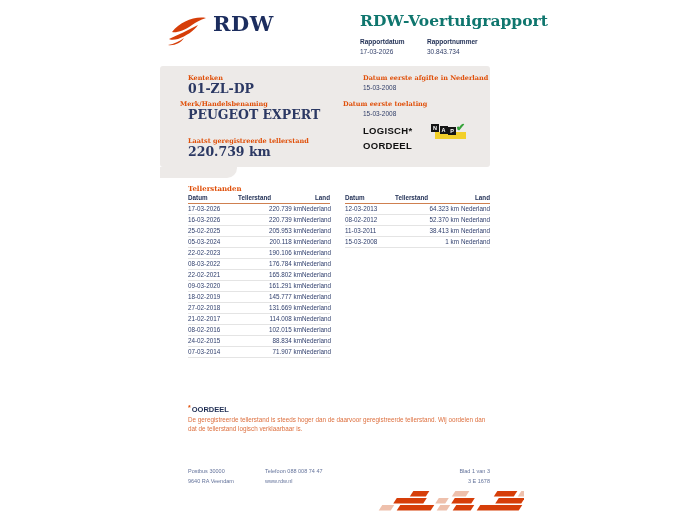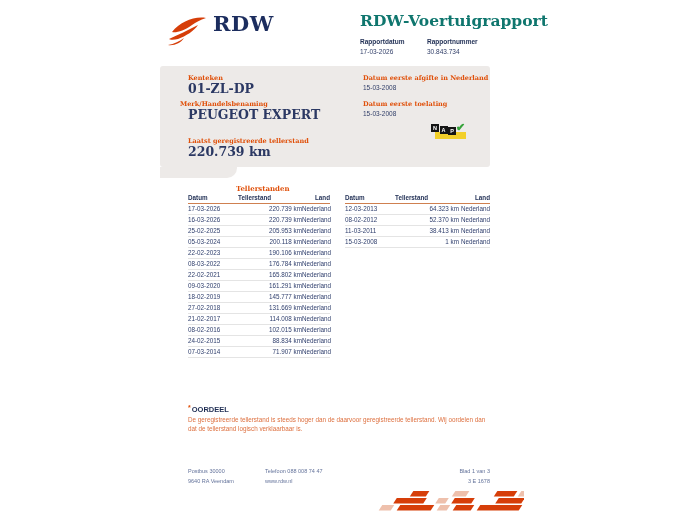--- a/index.html
+++ b/index.html
@@ -72,33 +72,37 @@
 
   <div class="abs f-label" style="left:180px;top:100px;">Merk/Handelsbenaming</div>
   <div class="abs f-value-lg" style="left:188px;top:107px;">PEUGEOT EXPERT</div>
 
   <div class="abs f-label" style="left:188px;top:137px;">Laatst geregistreerde tellerstand</div>
   <div class="abs f-value-lg" style="left:188px;top:144px;">220.739 km</div>
 
   <div class="abs f-label" style="left:363px;top:74px;">Datum eerste afgifte in Nederland</div>
   <div class="abs f-value-sm" style="left:363px;top:84px;">15-03-2008</div>
 
-  <div class="abs f-label" style="left:363px;top:100px;">Datum eerste toelating</div>
+  <div class="abs f-label" style="left:343px;top:100px;">Datum eerste toelating</div>
   <div class="abs f-value-sm" style="left:363px;top:110px;">15-03-2008</div>
 
+  <div class="abs verdict" style="left:363px;top:123px;">
+    <div>LOGISCH*</div>
+    <div>OORDEEL</div>
+  </div>
 
   <div class="abs nap" style="left:431px;top:124px;">
     <div class="nap-bar"></div>
     <div class="nap-sq" style="left:0;top:0;">N</div>
     <div class="nap-sq" style="left:8.5px;top:1.5px;">A</div>
     <div class="nap-sq" style="left:17px;top:3px;">P</div>
     <div class="nap-check">✔</div>
   </div>
 
-  <div class="abs section-title" style="left:188px;top:184px;margin-left:48px;">Tellerstanden</div>
+  <div class="abs section-title" style="left:188px;top:184px;">Tellerstanden</div>
 
   <div class="tbl" style="left:188px;top:194px;width:142px;">
     <div class="thead">
       <span class="c1">Datum</span>
       <span class="c2">Tellerstand</span>
       <span class="c3">Land</span>
     </div>
     <div>
 
     <div class="trow">

